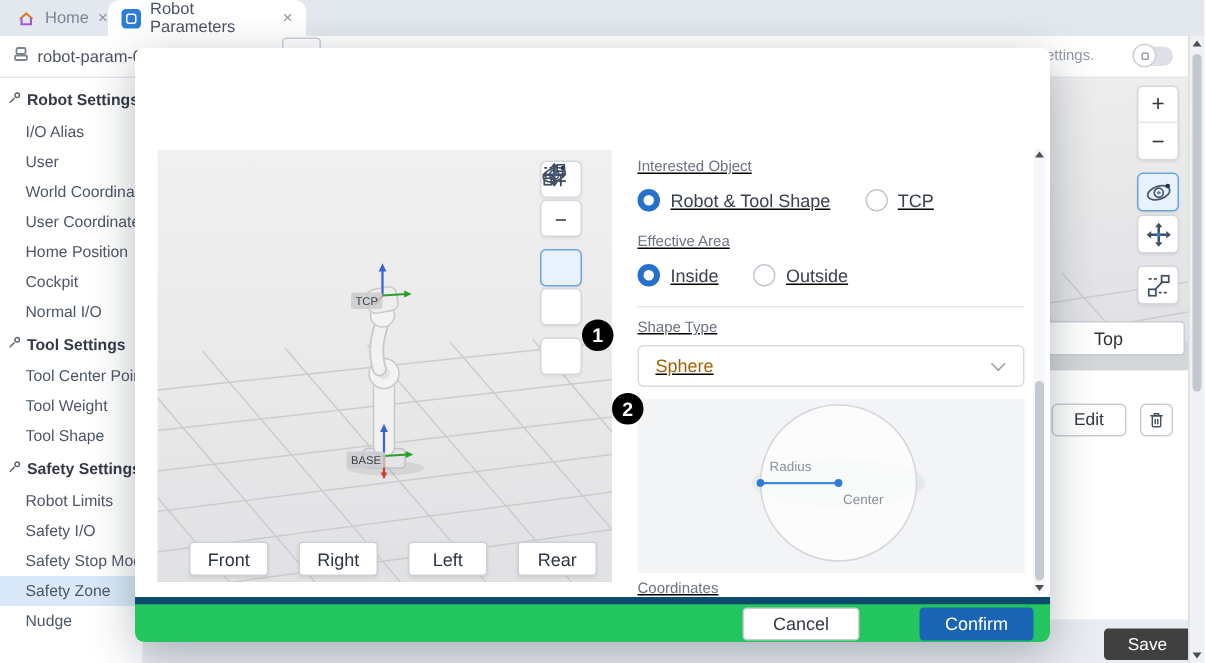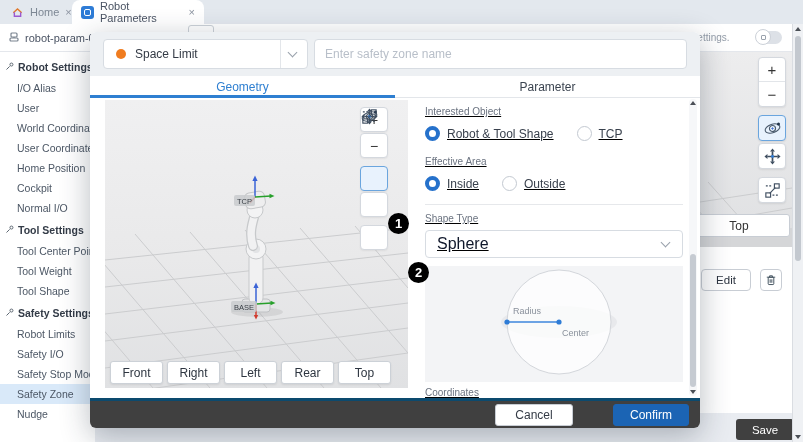--- a/index.html
+++ b/index.html
@@ -70,42 +70,42 @@
   .m-body{position:absolute;top:66px;left:0;width:100%;height:300px;overflow:hidden;}
 
   
   .viewer{position:absolute;left:15px;top:2px;width:303px;height:288px;background:linear-gradient(#f0f0f1 0%,#e9e9ea 55%,#e0e1e3 100%);overflow:hidden;}
   .viewer svg{position:absolute;left:0;top:0;}
   .vctl{position:absolute;left:255px;top:7px;width:28px;display:flex;flex-direction:column;z-index:3;}
   .vbtn{width:28px;height:25px;background:#fff;border:1px solid #d4d8de;border-radius:4px;display:flex;align-items:center;justify-content:center;font-size:14px;color:#333;margin-bottom:1px;cursor:pointer;box-shadow:0 1px 2px rgba(0,0,0,.06);}
   .vbtn.gap{margin-top:7px;}
   .vbtn.on{background:#e8f2fd;border-color:#6aa5de;}
   .vviews{position:absolute;left:5px;bottom:4px;display:flex;gap:4px;z-index:3;}
-  .viewbtn{width:53px;height:23px;background:#fff;border:1px solid #ccd1d7;border-radius:3px;font-size:12px;color:#2d3540;display:flex;align-items:center;justify-content:center;cursor:pointer;box-shadow:0 1px 2px rgba(0,0,0,.08);}
+  .viewbtn{width:53px;height:23px;background:#fff;border:1px solid #ccd1d7;border-radius:3px;font-size:12px;color:#2d3540;display:flex;align-items:center;justify-content:center;cursor:pointer;box-shadow:0 1px 2px rgba(0,0,0,.08);margin-left:16px;}
 
   
   .rpanel{position:absolute;left:335px;top:0;width:258px;height:300px;text-decoration:underline;}
   .flabel{font-size:10px;color:#6b7380;margin-top:8px;}
   .rrow{display:flex;align-items:center;gap:5px;margin-top:9px;font-size:12px;color:#39414d;}
   .rrow .opt{display:flex;align-items:center;gap:7px;cursor:pointer;}
   .rrow .opt+.opt{margin-left:18px;}
   .radio{width:15px;height:15px;border-radius:50%;background:#fff;border:1.5px solid #c3c9d1;display:inline-block;}
   .radio.on{border:4.5px solid #2571cb;}
   .hline{height:1px;background:#e6e8eb;margin-top:13px;}
-  .sel-box{margin-top:6px;height:28px;border:1px solid #d7dce2;border-radius:4px;display:flex;align-items:center;padding:0 2px 0 11px;font-size:16px;color:#0f172a;cursor:pointer;justify-content:space-between;}
+  .sel-box{margin-top:6px;height:28px;border:1px solid #d7dce2;border-radius:4px;display:flex;align-items:center;padding:0 2px 0 11px;font-size:12px;color:#a16207;cursor:pointer;justify-content:space-between;}
   .diagram{margin-top:8px;width:258px;height:116px;background:#f3f4f6;}
   .flabel.coords{margin-top:5px;}
 
   
   .m-scroll{position:absolute;right:3px;top:1px;width:8px;height:297px;background:#f6f7f9;border-radius:4px;}
   .m-thumb{position:absolute;left:1px;top:155px;width:6px;height:133px;background:#c6cbd2;border-radius:3px;}
   .m-scroll .tri-up{position:absolute;left:1px;top:2px;}
   .m-scroll .tri-down{position:absolute;left:1px;bottom:2px;}
 
-  .m-foot{position:absolute;bottom:0;left:0;width:100%;height:30px;background:#404040;border-top:3px solid #0c4a6e;border-radius:0 0 6px 6px;display:flex;align-items:center;justify-content:flex-end;gap:7px;padding:0 11px;}
+  .m-foot{position:absolute;bottom:0;left:0;width:100%;height:30px;background:#22c55e;border-top:5px solid #0c4a6e;border-radius:0 0 6px 6px;display:flex;align-items:center;justify-content:flex-end;gap:7px;padding:0 11px;}
   .btn{height:22px;border-radius:3px;font-size:12px;display:flex;align-items:center;justify-content:center;cursor:pointer;}
   .btn.cancel{width:78px;background:#fff;border:1px solid #c8cdd4;color:#333a45;}
   .btn.confirm{width:76px;background:#1b64b4;border:1px solid #1b64b4;color:#fff;margin-left:33px;}
 
   
   .badge{position:absolute;width:21px;height:21px;border-radius:50%;background:#000;color:#fff;font-weight:bold;font-size:13px;display:flex;align-items:center;justify-content:center;z-index:60;}
 </style>
 </head>
 <body>
 
@@ -243,33 +243,20 @@
   </div>
   <div class="bg-savebtn">Save</div>
 
   <div class="vscroll">
     <div class="tri-up"></div>
     <div class="vthumb"></div>
     <div class="tri-down"></div>
   </div>
 
   <div class="modal">
-    <div class="m-head">
-      <div class="zone-select">
-        <span class="dot"></span>
-        <span class="zs-label">Space Limit</span>
-        <span class="zs-div"></span>
-        <span class="chev"></span>
-      </div>
-      <input class="zone-name" placeholder="Enter safety zone name" style="">
-    </div>
-    <div class="m-tabs">
-      <div class="m-tab active">Geometry</div>
-      <div class="m-tab">Parameter</div>
-    </div>
 
     <div class="m-body">
 
       <div class="viewer">
         <svg width="303" height="288">
           <g stroke="#cbccce" stroke-width="1">
             <line x1="0" y1="160" x2="303" y2="128"></line>
               <line x1="0" y1="187" x2="303" y2="153"></line>
             <line x1="0" y1="214" x2="303" y2="178"></line>
               <line x1="0" y1="241" x2="303" y2="203"></line>

